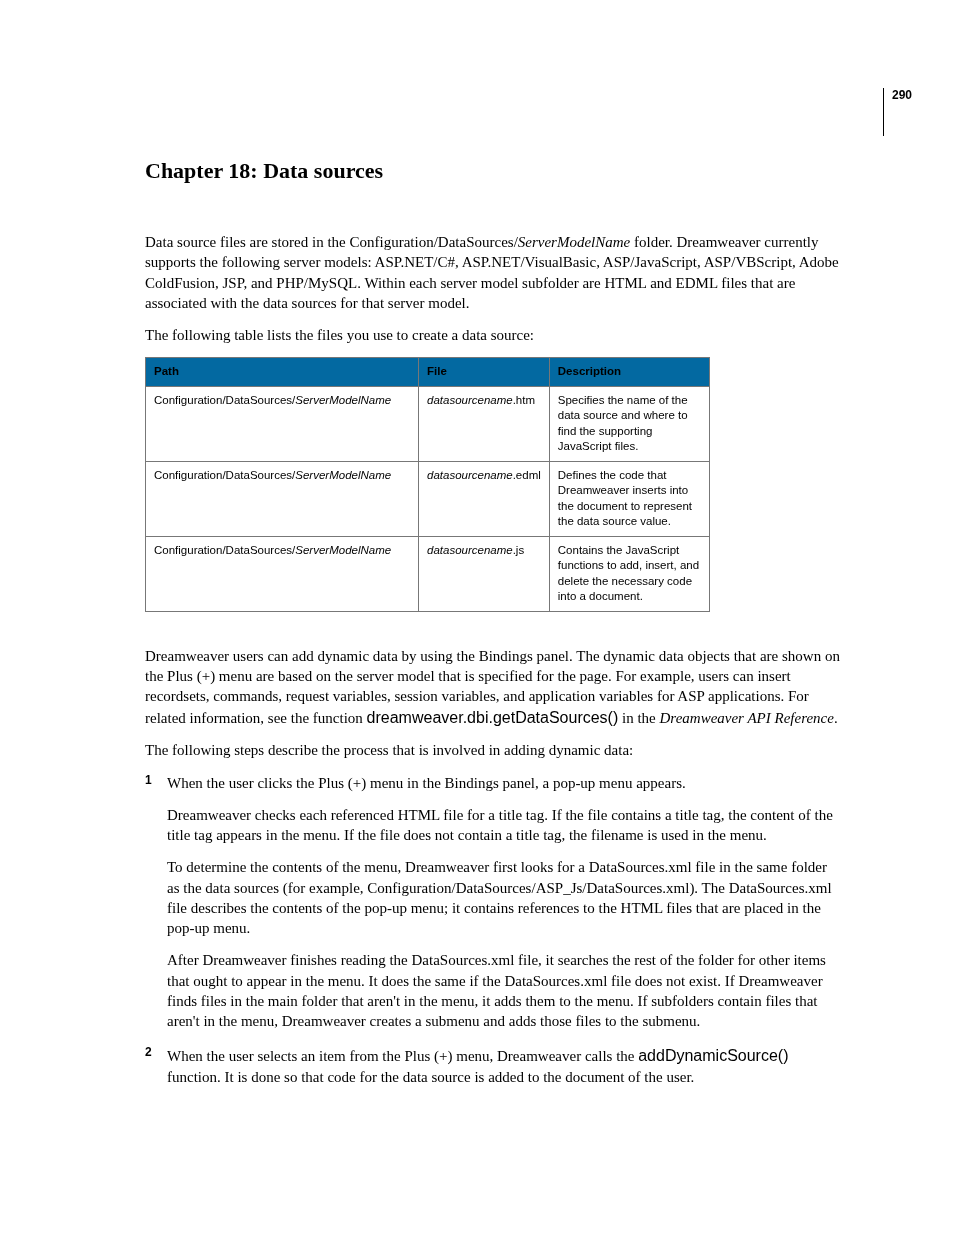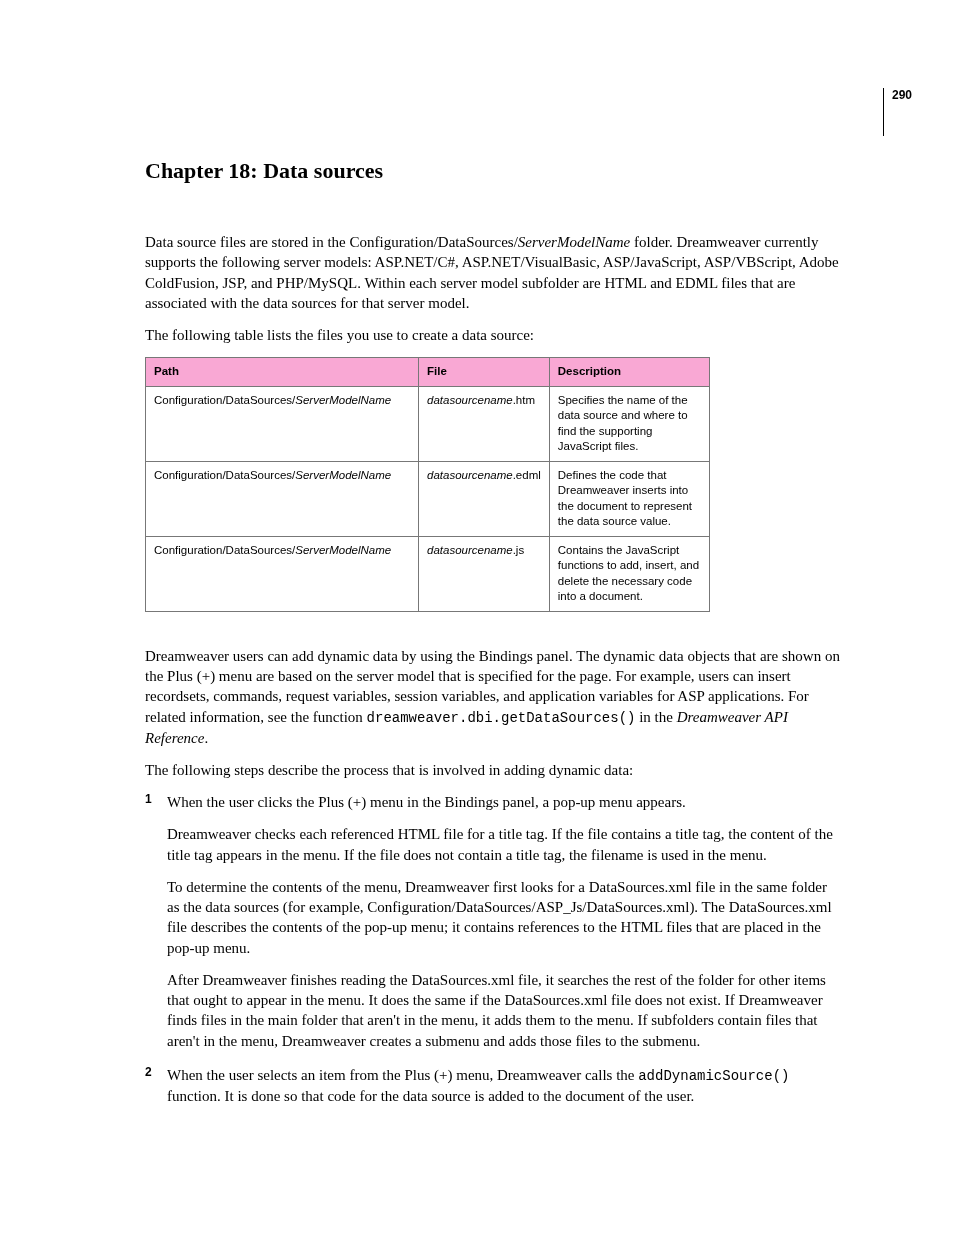--- a/index.html
+++ b/index.html
@@ -52,31 +52,31 @@
   }
   table.files th, table.files td {
     border: 1px solid #777;
     padding: 6px 8px;
     text-align: left;
     vertical-align: top;
     line-height: 1.35;
   }
   table.files th {
     font-weight: bold;
-    background: #f9a8d4;
+    background: #0369a1;
   }
   h2.section {
     font-family: "Myriad Pro", "Segoe UI", Arial, sans-serif;
     font-weight: bold;
     font-size: 25px;
     margin: 30px 0 14px 0;
   }
   code, .mono {
-    font-family: Liberation Mono, monospace;
-    font-size: 14px;
+    font-family: Liberation Sans, sans-serif;
+    font-size: 16px;
   }
   ol.steps {
     list-style: none;
     padding: 0;
     margin: 0;
     counter-reset: step;
   }
   ol.steps > li {
     counter-increment: step;
     position: relative;

